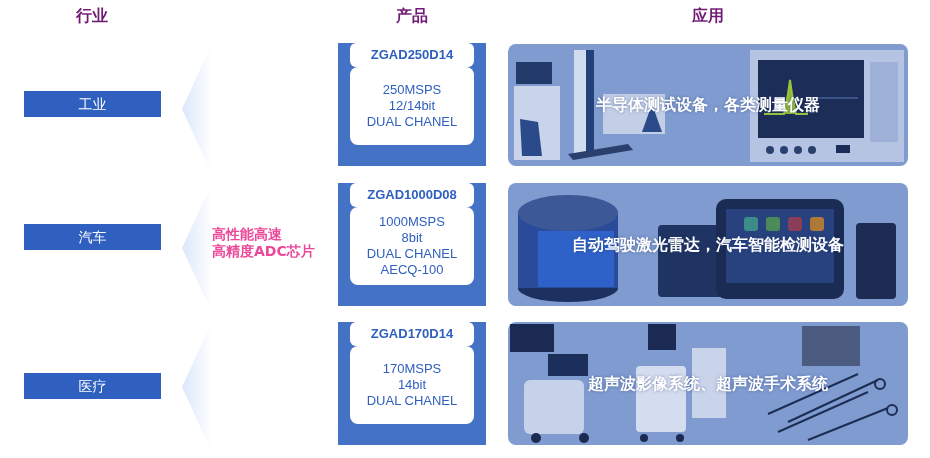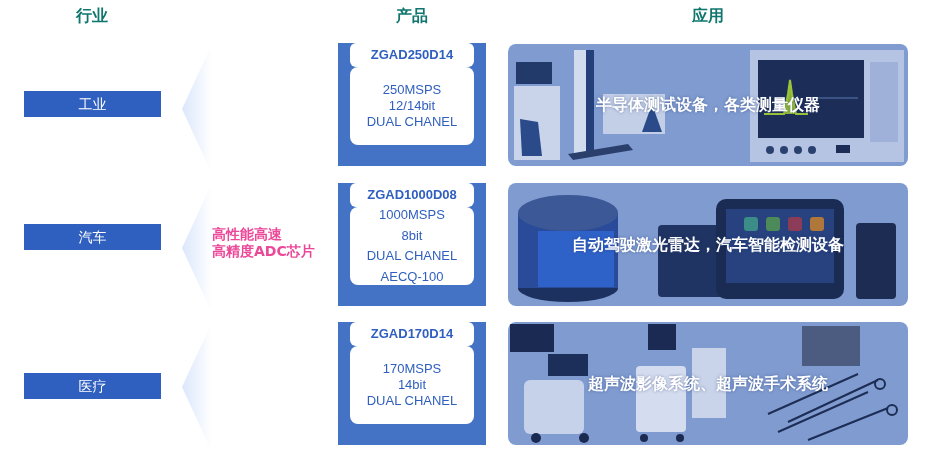--- a/index.html
+++ b/index.html
@@ -1,21 +1,21 @@
 <!DOCTYPE html>
 <html><head>
 <meta charset="utf-8">
 <style>
   * { box-sizing: border-box; margin: 0; padding: 0; }
   html, body { width: 930px; height: 458px; background: #ffffff; overflow: hidden; }
   body { position: relative; font-family: "DejaVu Sans", "Liberation Sans", sans-serif; }
 
   .col-header {
     position: absolute; top: 5px; height: 22px;
-    font-size: 16px; font-weight: bold; color: #0f766e;
+    font-size: 16px; font-weight: bold; color: #701a75;
     text-align: center; line-height: 22px;
   }
 
   .industry-label {
     position: absolute; left: 24px; width: 137px; height: 26px;
     background: #2f5fbf; color: #ffffff;
     font-size: 14px; text-align: center; line-height: 27px;
   }
 
   .chevron {
@@ -93,21 +93,21 @@
   <div class="product-name">ZGAD250D14</div>
   <div class="product-specs" style="height:78px;">
     <div>250MSPS</div>
     <div>12/14bit</div>
     <div>DUAL CHANEL</div>
   </div>
 </div>
 
 <div class="product-box" style="top:183px;height:123px;">
   <div class="product-name">ZGAD1000D08</div>
-  <div class="product-specs" style="height:78px;justify-content:space-between;">
+  <div class="product-specs" style="height:78px;">
     <div>1000MSPS</div>
     <div>8bit</div>
     <div>DUAL CHANEL</div>
     <div>AECQ-100</div>
   </div>
 </div>
 
 <div class="product-box" style="top:322px;height:123px;">
   <div class="product-name">ZGAD170D14</div>
   <div class="product-specs" style="height:78px;text-align:center;">

